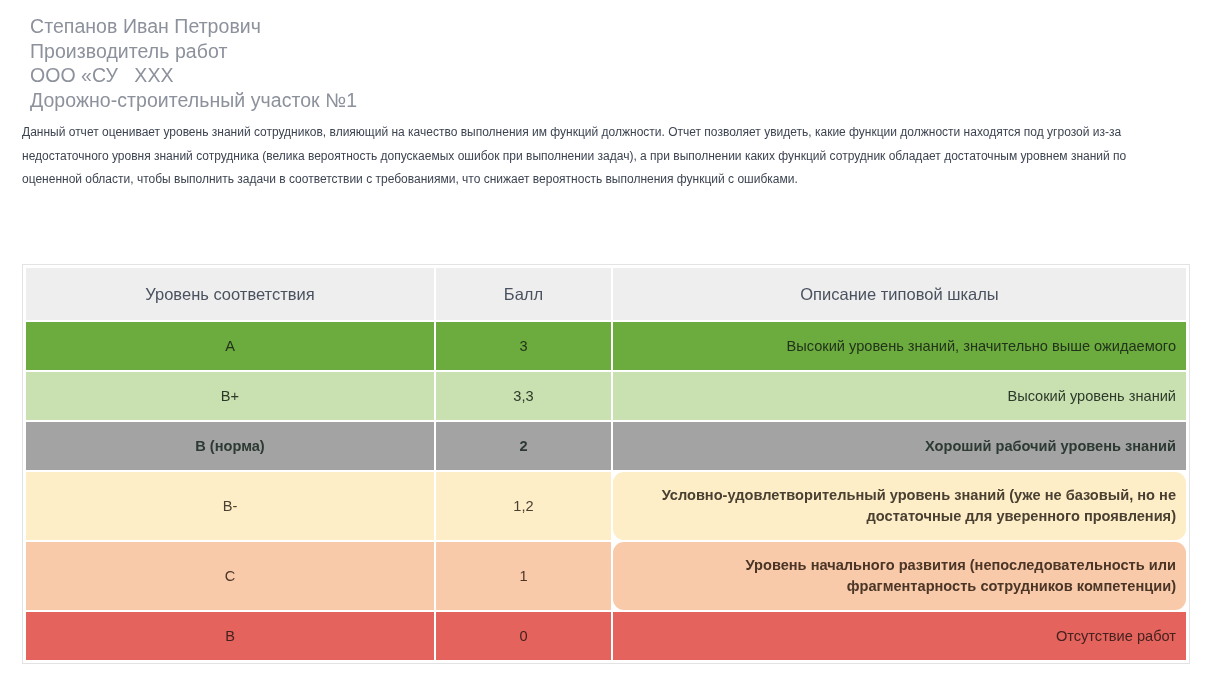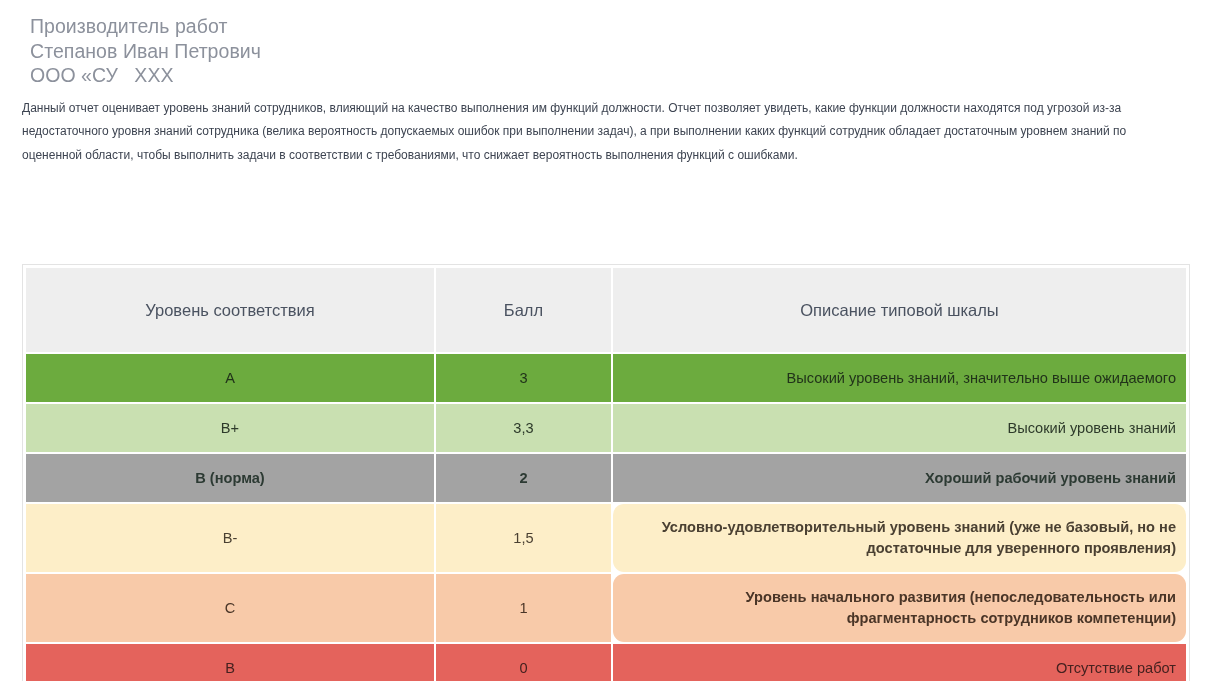--- a/index.html
+++ b/index.html
@@ -67,21 +67,21 @@
   table.scale-table col.col-desc   { width: auto; }
 
   table.scale-table th {
     background: #eeeeee;
     color: #4a5260;
     font-size: 16.5px;
     font-weight: 400;
     height: 52px;
     text-align: center;
     vertical-align: middle;
-    padding: 16px 8px;
+    padding: 0 8px;
   }
   table.scale-table th.th-desc {
     text-align: center;
   }
 
   table.scale-table td {
     font-size: 14.6px;
     vertical-align: middle;
     padding: 0 10px;
     height: 48px;
@@ -117,23 +117,24 @@
   tr.row-c td.cell-score { font-weight: normal; }
 
   tr.row-tall td { height: 68px; }
 </style>
 </head>
 <body>
 
 <div class="page">
 
   <div class="employee-block">
+    <div class="employee-line">Степанов Иван Петрович</div>
     <div class="employee-line">Производитель работ</div>
-    <div class="employee-line">Степанов Иван Петрович</div>
     <div class="employee-line">ООО «СУ   XXX</div>
+    <div class="employee-line">Дорожно-строительный участок №1</div>
   </div>
 
   <p class="intro-paragraph">Данный отчет оценивает уровень знаний сотрудников, влияющий на качество выполнения им функций должности. Отчет позволяет увидеть, какие функции должности находятся под угрозой из-за недостаточного уровня знаний сотрудника (велика вероятность допускаемых ошибок при выполнении задач), а при выполнении каких функций сотрудник обладает достаточным уровнем знаний по оцененной области, чтобы выполнить задачи в соответствии с требованиями, что снижает вероятность выполнения функций с ошибками.</p>
 
   <div class="scale-table-wrap">
     <table class="scale-table">
       <colgroup>
         <col class="col-level">
         <col class="col-score">
         <col class="col-desc">
@@ -160,21 +161,21 @@
         </tr>
 
         <tr class="row-bnorm">
           <td class="cell-level">B (норма)</td>
           <td class="cell-score">2</td>
           <td class="cell-desc">Хороший рабочий уровень знаний</td>
         </tr>
 
         <tr class="row-bminus row-tall">
           <td class="cell-level">B-</td>
-          <td class="cell-score">1,5</td>
+          <td class="cell-score">1,2</td>
           <td class="cell-desc">Условно-удовлетворительный уровень знаний (уже не базовый, но не достаточные для уверенного проявления)</td>
         </tr>
 
         <tr class="row-c row-tall">
           <td class="cell-level">C</td>
           <td class="cell-score">1</td>
           <td class="cell-desc">Уровень начального развития (непоследовательность или фрагментарность сотрудников компетенции)</td>
         </tr>
 
         <tr class="row-b">

